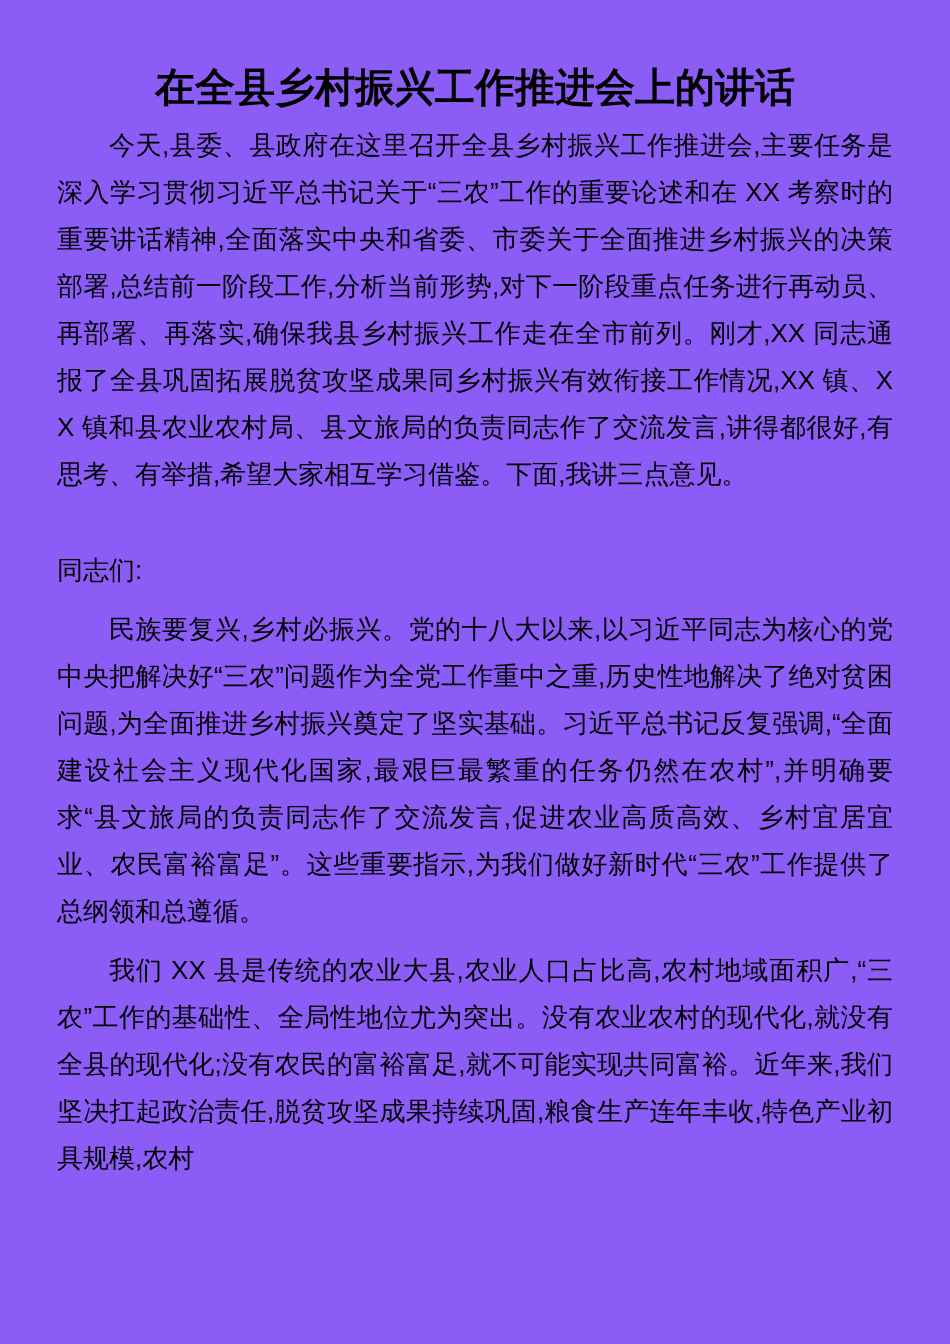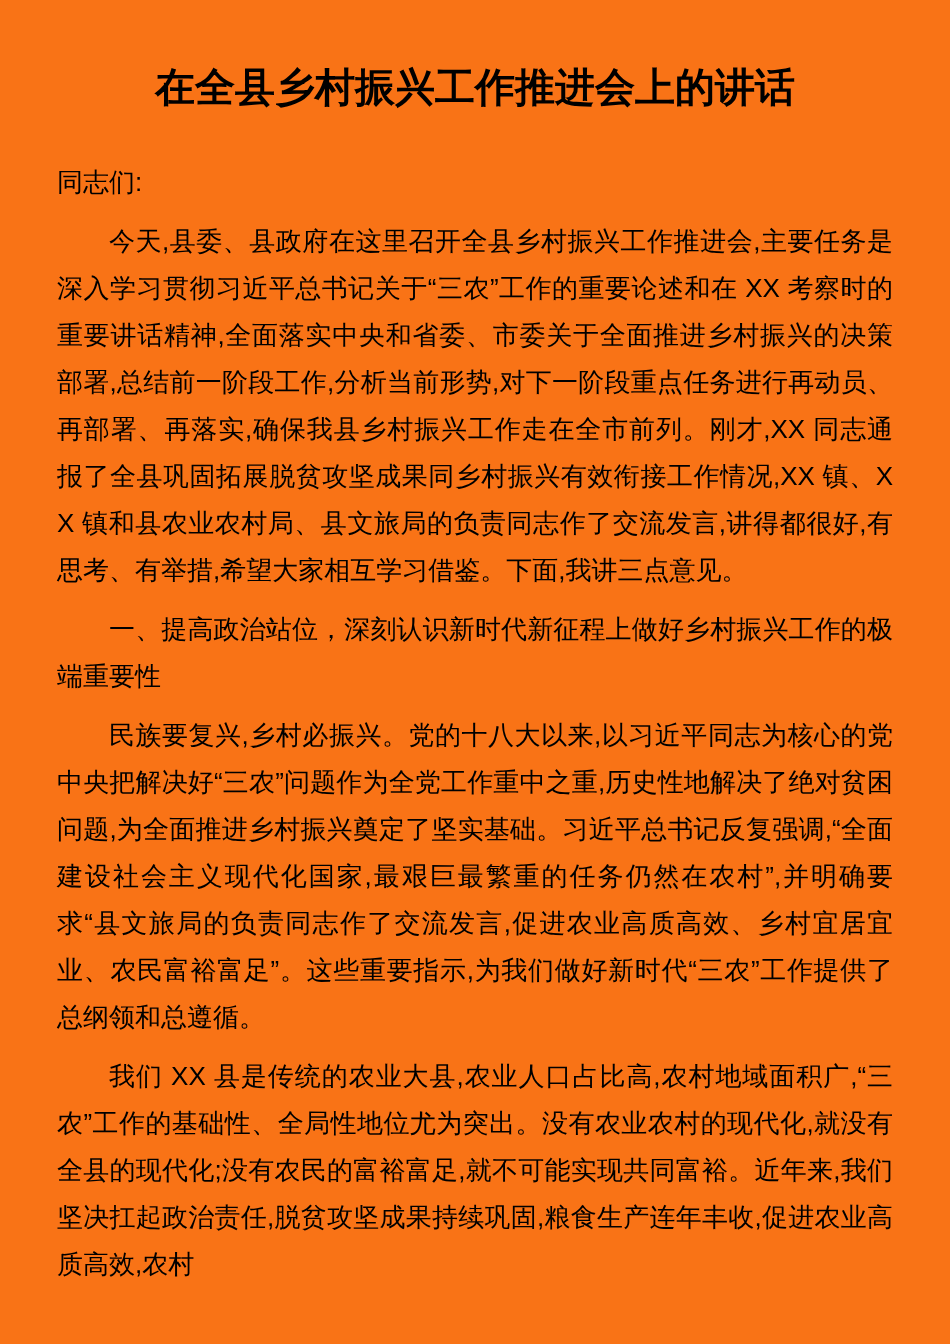--- a/index.html
+++ b/index.html
@@ -7,21 +7,21 @@
     padding: 0;
     background: #ffffff;
   }
   .page {
     position: relative;
     width: 950px;
     height: 1344px;
     box-sizing: border-box;
     padding: 64px 57px 0 57px;
     overflow: hidden;
-    background: #f97316;
+    background: #8b5cf6;
     color: #000000;
     font-family: "Liberation Sans", sans-serif;
   }
   .doc-title {
     margin: 0;
     font-size: 40px;
     line-height: 46px;
     font-weight: 700;
     text-align: center;
     letter-spacing: 0;
@@ -40,22 +40,21 @@
   .indented {
     text-indent: 52px;
   }
 </style>
 </head>
 <body>
 
 <div class="page">
   <h1 class="doc-title">在全县乡村振兴工作推进会上的讲话</h1>
 
+  <p class="para indented">今天,县委、县政府在这里召开全县乡村振兴工作推进会,主要任务是深入学习贯彻习近平总书记关于“三农”工作的重要论述和在 XX 考察时的重要讲话精神,全面落实中央和省委、市委关于全面推进乡村振兴的决策部署,总结前一阶段工作,分析当前形势,对下一阶段重点任务进行再动员、再部署、再落实,确保我县乡村振兴工作走在全市前列。刚才,XX 同志通报了全县巩固拓展脱贫攻坚成果同乡村振兴有效衔接工作情况,XX 镇、XX 镇和县农业农村局、县文旅局的负责同志作了交流发言,讲得都很好,有思考、有举措,希望大家相互学习借鉴。下面,我讲三点意见。</p>
+
   <p class="para salutation">同志们:</p>
 
-  <p class="para indented">今天,县委、县政府在这里召开全县乡村振兴工作推进会,主要任务是深入学习贯彻习近平总书记关于“三农”工作的重要论述和在 XX 考察时的重要讲话精神,全面落实中央和省委、市委关于全面推进乡村振兴的决策部署,总结前一阶段工作,分析当前形势,对下一阶段重点任务进行再动员、再部署、再落实,确保我县乡村振兴工作走在全市前列。刚才,XX 同志通报了全县巩固拓展脱贫攻坚成果同乡村振兴有效衔接工作情况,XX 镇、XX 镇和县农业农村局、县文旅局的负责同志作了交流发言,讲得都很好,有思考、有举措,希望大家相互学习借鉴。下面,我讲三点意见。</p>
-
-  <p class="para indented">一、提高政治站位，深刻认识新时代新征程上做好乡村振兴工作的极端重要性</p>
 
   <p class="para indented">民族要复兴,乡村必振兴。党的十八大以来,以习近平同志为核心的党中央把解决好“三农”问题作为全党工作重中之重,历史性地解决了绝对贫困问题,为全面推进乡村振兴奠定了坚实基础。习近平总书记反复强调,“全面建设社会主义现代化国家,最艰巨最繁重的任务仍然在农村”,并明确要求“县文旅局的负责同志作了交流发言,促进农业高质高效、乡村宜居宜业、农民富裕富足”。这些重要指示,为我们做好新时代“三农”工作提供了总纲领和总遵循。</p>
 
-  <p class="para indented">我们 XX 县是传统的农业大县,农业人口占比高,农村地域面积广,“三农”工作的基础性、全局性地位尤为突出。没有农业农村的现代化,就没有全县的现代化;没有农民的富裕富足,就不可能实现共同富裕。近年来,我们坚决扛起政治责任,脱贫攻坚成果持续巩固,粮食生产连年丰收,促进农业高质高效,农村</p>
+  <p class="para indented">我们 XX 县是传统的农业大县,农业人口占比高,农村地域面积广,“三农”工作的基础性、全局性地位尤为突出。没有农业农村的现代化,就没有全县的现代化;没有农民的富裕富足,就不可能实现共同富裕。近年来,我们坚决扛起政治责任,脱贫攻坚成果持续巩固,粮食生产连年丰收,特色产业初具规模,农村</p>
 </div>
 
 </body></html>

